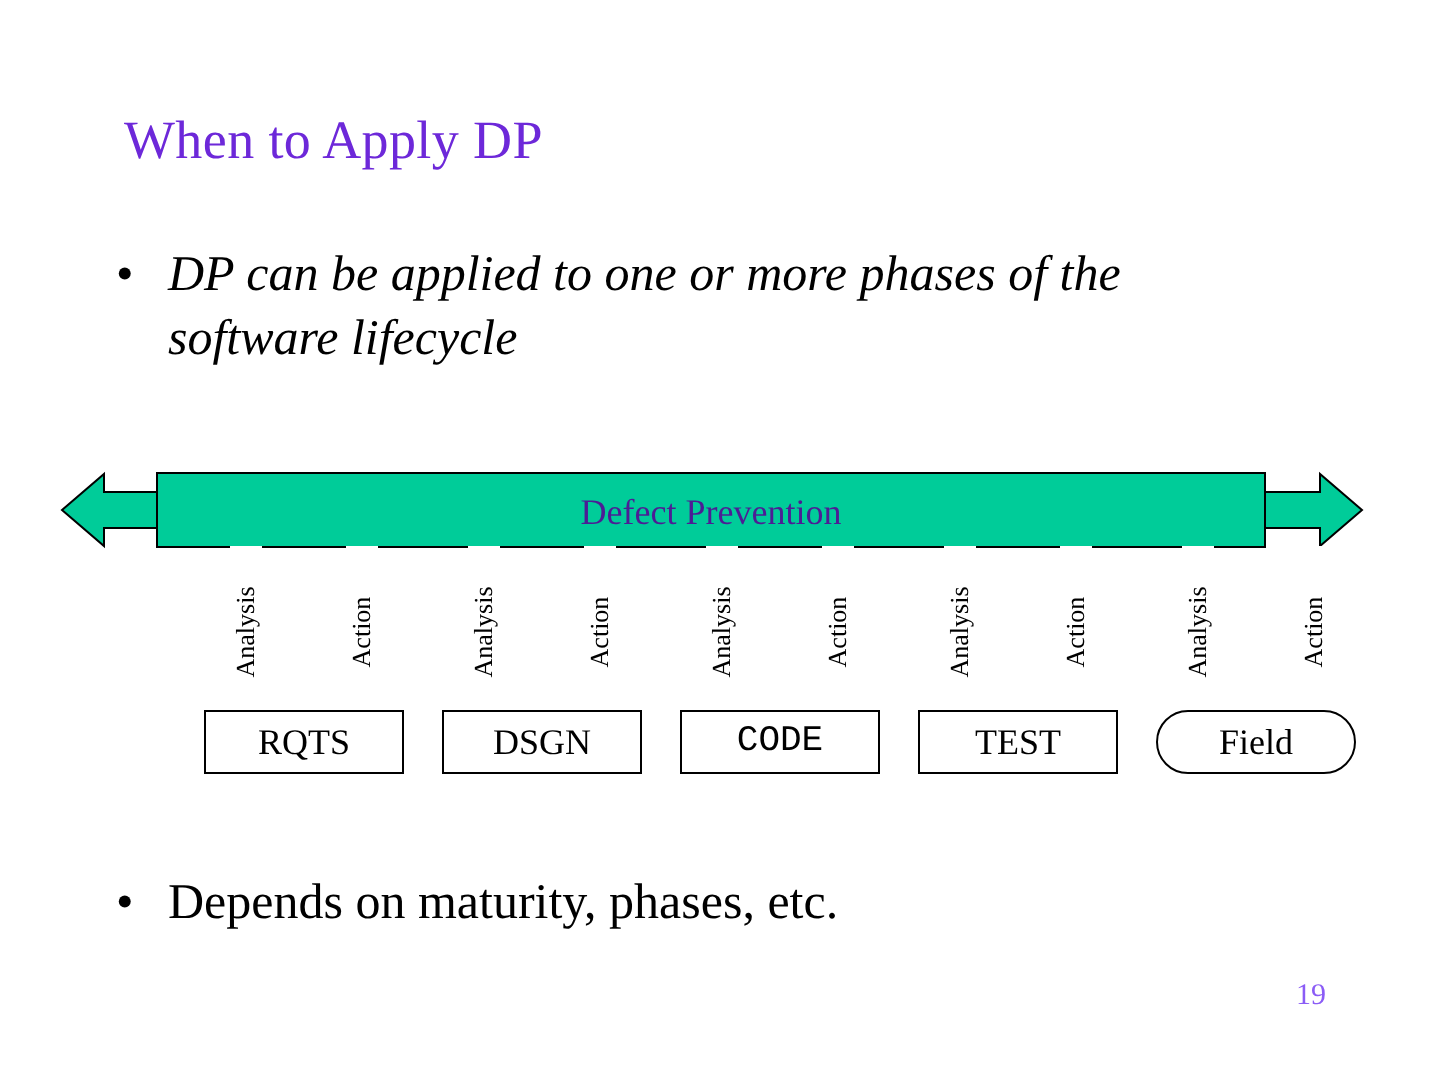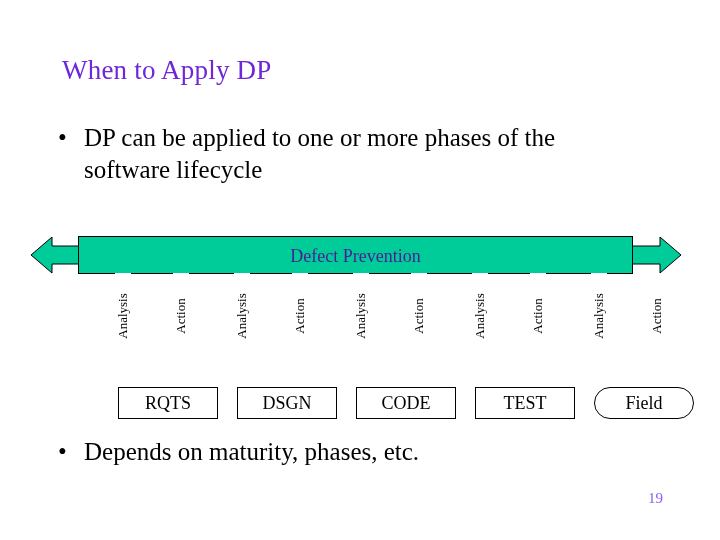--- a/index.html
+++ b/index.html
@@ -48,20 +48,21 @@
     width: 26px;
     text-align: left;
   }
   .bullet-text {
     display: inline;
   }
   .bullet-1 .bullet-body {
     display: inline-block;
     width: 560px;
     vertical-align: top;
+    font-style: italic;
   }
 
   
   .diagram {
     position: absolute;
     left: 30px;
     top: 228px;
     width: 660px;
     height: 165px;
   }
@@ -95,25 +96,24 @@
     top: 5px;
     width: 50px;
     height: 44px;
   }
   .bar-arrow.left { left: 0px; }
   .bar-arrow.right { left: 602px; }
 
   
   .phase-row {
     position: absolute;
-    left: 88px;
+    left: 72px;
     top: 127px;
     width: 576px;
     height: 32px;
-    margin-top: 32px;
   }
   .phase-box {
     position: absolute;
     top: 0;
     width: 100px;
     height: 32px;
     border: 1px solid #000000;
     background: #ffffff;
     box-sizing: border-box;
     text-align: center;
@@ -245,21 +245,21 @@
   </div>
   <div class="vert-arrow" style="left:614px;">
     <div class="shaft"></div>
     <div class="head"></div>
     <div class="vlabel">Action</div>
   </div>
 
   <div class="phase-row">
     <div class="phase-box" style="left:0px;">RQTS</div>
     <div class="phase-box" style="left:119px;">DSGN</div>
-    <div class="phase-box" style="left:238px;">CODE</div>
+    <div class="phase-box" style="left:238px;font-family:Liberation Mono, monospace;">CODE</div>
     <div class="phase-box" style="left:357px;">TEST</div>
     <div class="phase-box" style="left:476px;border-radius:16px;">Field</div>
   </div>
 
 </div>
 
 <div class="bullet-2">
   <span class="bullet-dot">•</span><span class="bullet-text">Depends on maturity, phases, etc.</span>
 </div>
 

